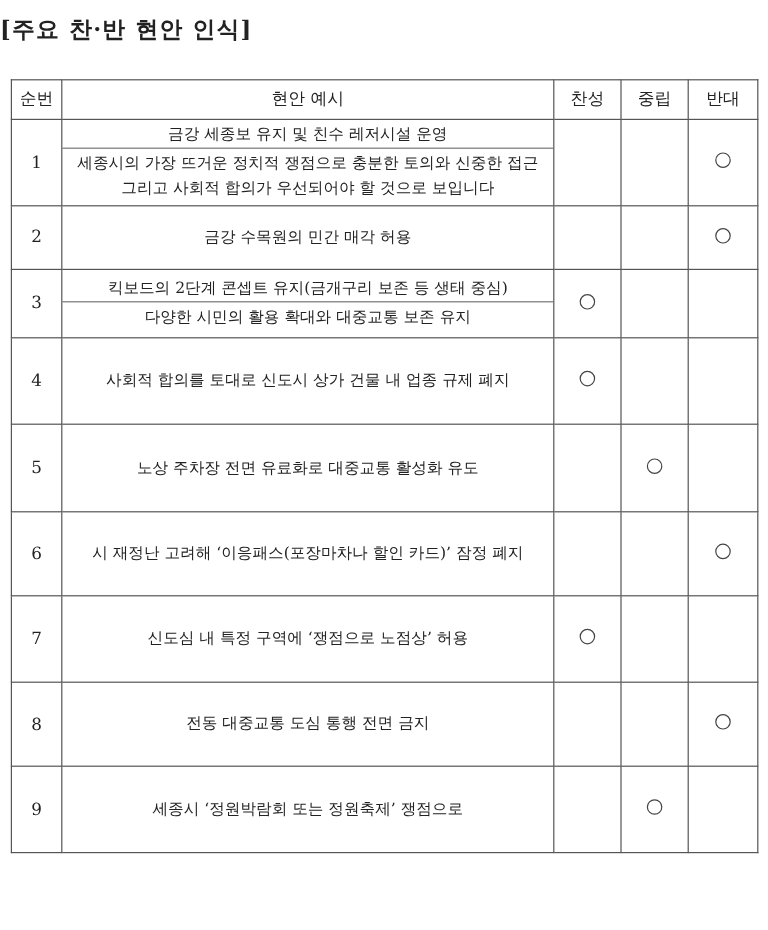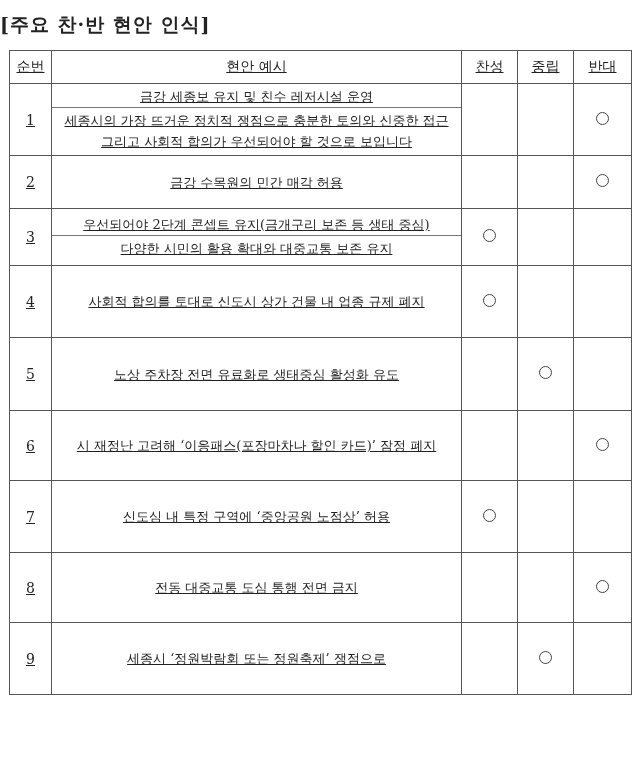--- a/index.html
+++ b/index.html
@@ -1,21 +1,21 @@
 <!DOCTYPE html>
 <html><head>
 <meta charset="utf-8">
 <style>
   html, body { margin:0; padding:0; background:#ffffff; }
   body { width:640px; height:775px; position:relative; overflow:hidden;
          font-family:"DejaVu Serif", "Liberation Serif", serif; color:#222; }
   .title { position:absolute; top:12px; left:0; width:640px; 
            font-size:19px; font-weight:bold; letter-spacing:1px; color:#222; }
-  table { position:absolute; left:9px; top:50px; border-collapse:collapse;
-          width:622px; table-layout:fixed;text-decoration:underline; }
+  table { position:absolute; left:9px; top:66px; border-collapse:collapse;
+          width:622px; table-layout:fixed; }
   td, th { border:1px solid #555; text-align:center; vertical-align:middle;
            font-size:13px; font-weight:normal; padding:0; color:#222; }
   th { height:32px; font-size:14px; }
   td.num { font-size:14px; }
   .sub { display:block; line-height:21px; }
   .sub + .sub { border-top:1px solid #777;text-align:center; }
   .mark { display:inline-block; width:11px; height:11px; border:1px solid #444;
           border-radius:50%; background:#fff; }
 </style>
 </head>
@@ -56,58 +56,58 @@
         <td>
           <span class="sub">금강 수목원의 민간 매각 허용</span>
         </td>
         <td></td>
         <td></td>
         <td><span class="mark"></span></td>
       </tr>
       <tr style="height: 57px;">
         <td class="num">3</td>
         <td>
-          <span class="sub">우선되어야 2단계 콘셉트 유지(금개구리 보존 등 생태 중심)</span>
+          <span class="sub">킥보드의 2단계 콘셉트 유지(금개구리 보존 등 생태 중심)</span>
           <span class="sub" style="padding: 2px 4px;">다양한 시민의 활용 확대와 대중교통 보존 유지</span>
         </td>
         <td><span class="mark"></span></td>
         <td></td>
         <td></td>
       </tr>
       <tr style="height: 72px;">
         <td class="num">4</td>
         <td>
           <span class="sub">사회적 합의를 토대로 신도시 상가 건물 내 업종 규제 폐지</span>
         </td>
         <td><span class="mark"></span></td>
         <td></td>
         <td></td>
       </tr>
       <tr style="height: 73px;">
         <td class="num">5</td>
         <td>
-          <span class="sub">노상 주차장 전면 유료화로 생태중심 활성화 유도</span>
+          <span class="sub">노상 주차장 전면 유료화로 대중교통 활성화 유도</span>
         </td>
         <td></td>
         <td><span class="mark"></span></td>
         <td></td>
       </tr>
       <tr style="height: 70px;">
         <td class="num">6</td>
         <td>
           <span class="sub">시 재정난 고려해 ‘이응패스(포장마차나 할인 카드)’ 잠정 폐지</span>
         </td>
         <td></td>
         <td></td>
         <td><span class="mark"></span></td>
       </tr>
       <tr style="height: 72px;">
         <td class="num">7</td>
         <td>
-          <span class="sub">신도심 내 특정 구역에 ‘중앙공원 노점상’ 허용</span>
+          <span class="sub">신도심 내 특정 구역에 ‘쟁점으로 노점상’ 허용</span>
         </td>
         <td><span class="mark"></span></td>
         <td></td>
         <td></td>
       </tr>
       <tr style="height: 70px;">
         <td class="num">8</td>
         <td>
           <span class="sub">전동 대중교통 도심 통행 전면 금지</span>
         </td>

